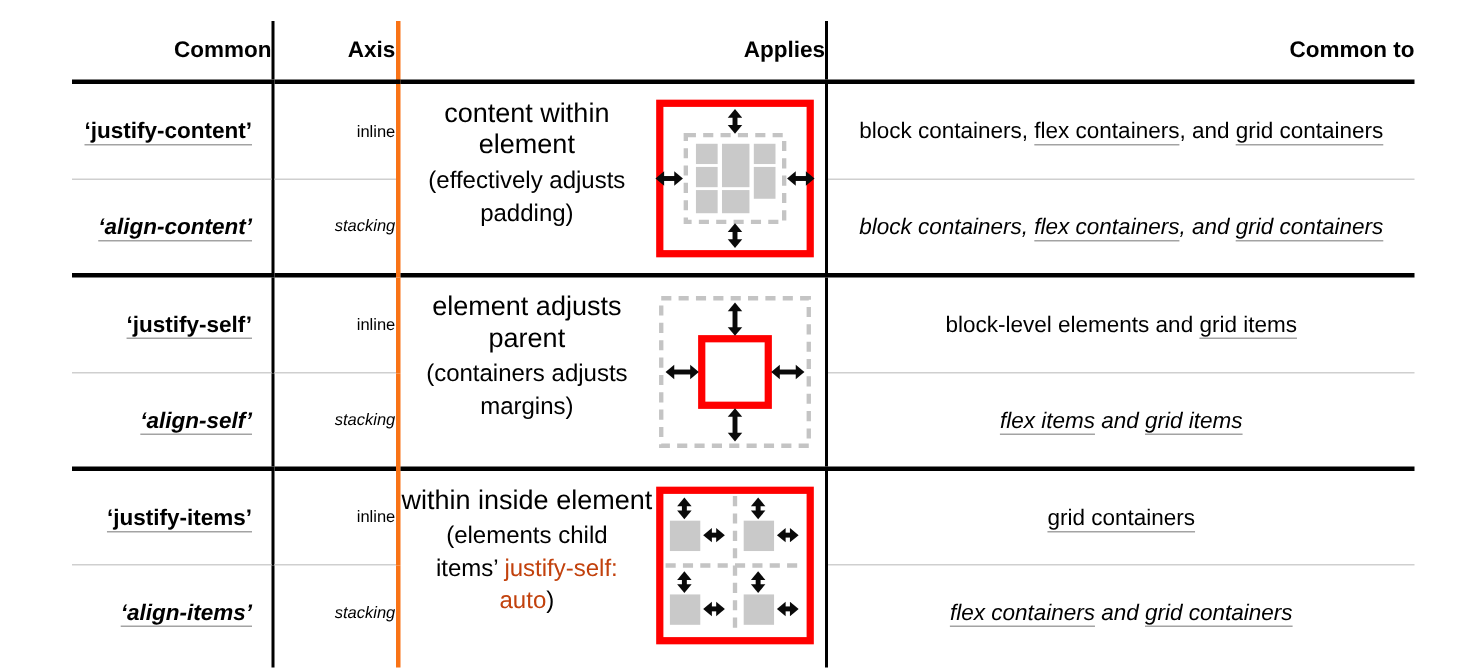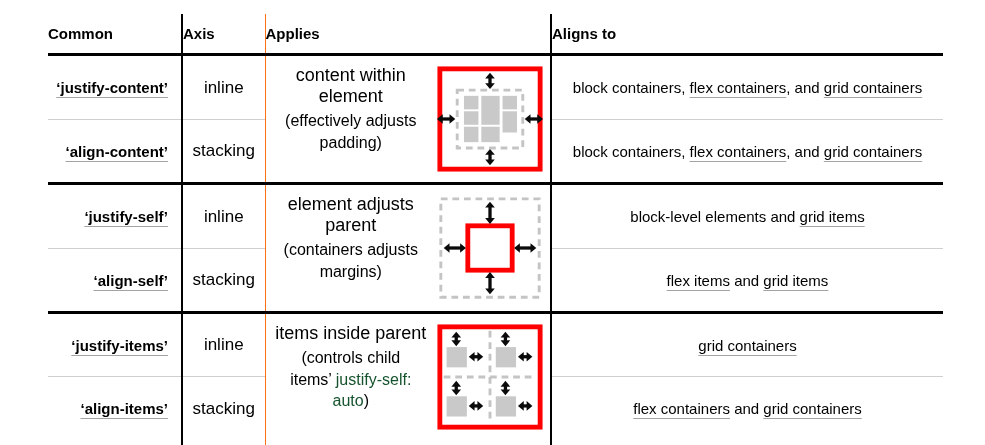--- a/index.html
+++ b/index.html
@@ -2,33 +2,33 @@
 <html><head>
 <meta charset="utf-8">
 <style>
   html,body{margin:0;padding:0;background:#ffffff;}
   body{width:985px;height:445px;overflow:hidden;font-family:"Liberation Sans",sans-serif;color:#000;}
   .wrap{margin:14px 0 0 48px;}
   table{border-collapse:collapse;table-layout:fixed;width:895px;}
   th,td{padding:0;vertical-align:middle;}
   
   .vr-black{border-right:2px solid #000;}
-  .vr-gray{border-right:1px solid #f97316;}
+  .vr-gray{border-right:3px solid #f97316;}
   
-  thead th{font-size:15px;font-weight:bold;height:39px;text-align:left;border-bottom:3px solid #000;}
+  thead th{font-size:15px;font-weight:bold;height:39px;text-align:right;border-bottom:3px solid #000;}
   
   tr.gstart>td{border-top:3px solid #000;}
-  tr.r2>td{border-top:1px solid #cfcfcf;}
+  tr.r2>td{border-top:1px solid #cfcfcf;font-style:italic;}
   tr.gstart{height:64px;} tr.r2{height:63px;} tr.tail td{height:13px;}
   td.common{text-align:right;padding-right:13px;font-weight:bold;font-size:15px;}
-  td.axis{text-align:center;font-size:17px;}
+  td.axis{text-align:right;font-size:11px;}
   td.applies{text-align:center;font-size:15px;}
   td.aligns{vertical-align:top;}
   .ulink{text-decoration:underline;text-decoration-color:#a3a3a3;text-decoration-thickness:1px;text-underline-offset:4px;}
-  .blue{color:#14532d;}
+  .blue{color:#c2410c;}
   .aligns-wrap{display:flex;height:126px;}
   .aligns-text{flex:1;text-align:center;padding-top:9px;}
   .aligns-title{font-size:18px;}
   .aligns-note{font-size:16px;max-width:140px;margin:3px auto 0;line-height:1.35;}
   .diagram{width:108px;height:108px;flex:none;align-self:center;margin-right:6px;}
 </style>
 </head>
 <body>
 
 <div class="wrap">
@@ -37,21 +37,21 @@
     <col style="width:134px">
         <col style="width:83px">
         <col style="width:286px">
         <col style="width:392px">
   </colgroup>
   <thead>
     <tr>
       <th class="vr-black">Common</th>
       <th class="vr-gray">Axis</th>
       <th class="vr-black">Applies</th>
-      <th>Aligns to</th>
+      <th>Common to</th>
     </tr>
   </thead>
 
   <tbody>
 
     <tr class="gstart">
       <td class="common vr-black"><span class="ulink">‘justify-content’</span></td>
       <td class="axis vr-gray">inline</td>
       <td class="aligns vr-black" rowspan="2">
         <div class="aligns-wrap">
@@ -132,22 +132,22 @@
       <td class="axis vr-gray">stacking</td>
       <td class="applies"><span class="ulink">flex items</span><span> and </span><span class="ulink">grid items</span></td>
     </tr>
 
     <tr class="gstart">
       <td class="common vr-black"><span class="ulink">‘justify-items’</span></td>
       <td class="axis vr-gray">inline</td>
       <td class="aligns vr-black" rowspan="2">
         <div class="aligns-wrap">
           <div class="aligns-text">
-            <div class="aligns-title">items inside parent</div>
-            <div class="aligns-note"><span>(controls child items’ </span><span class="blue">justify-self: auto</span><span>)</span></div>
+            <div class="aligns-title">within inside element</div>
+            <div class="aligns-note"><span>(elements child items’ </span><span class="blue">justify-self: auto</span><span>)</span></div>
           </div>
           <svg class="diagram" viewBox="0 0 112 112">
             <rect x="4" y="4" width="104" height="104" fill="#fff" stroke="#ff0000" stroke-width="5"></rect>
             <line x1="56" y1="8" x2="56" y2="104" stroke="#c4c4c4" stroke-width="3" stroke-dasharray="7 5"></line>
             <line x1="8" y1="56" x2="104" y2="56" stroke="#c4c4c4" stroke-width="3" stroke-dasharray="7 5"></line>
             <g fill="#c9c9c9">
               <rect x="11" y="25" width="21" height="21"></rect>
                   <rect x="62" y="25" width="21" height="21"></rect>
               <rect x="11" y="76" width="21" height="21"></rect>
                   <rect x="62" y="76" width="21" height="21"></rect>

